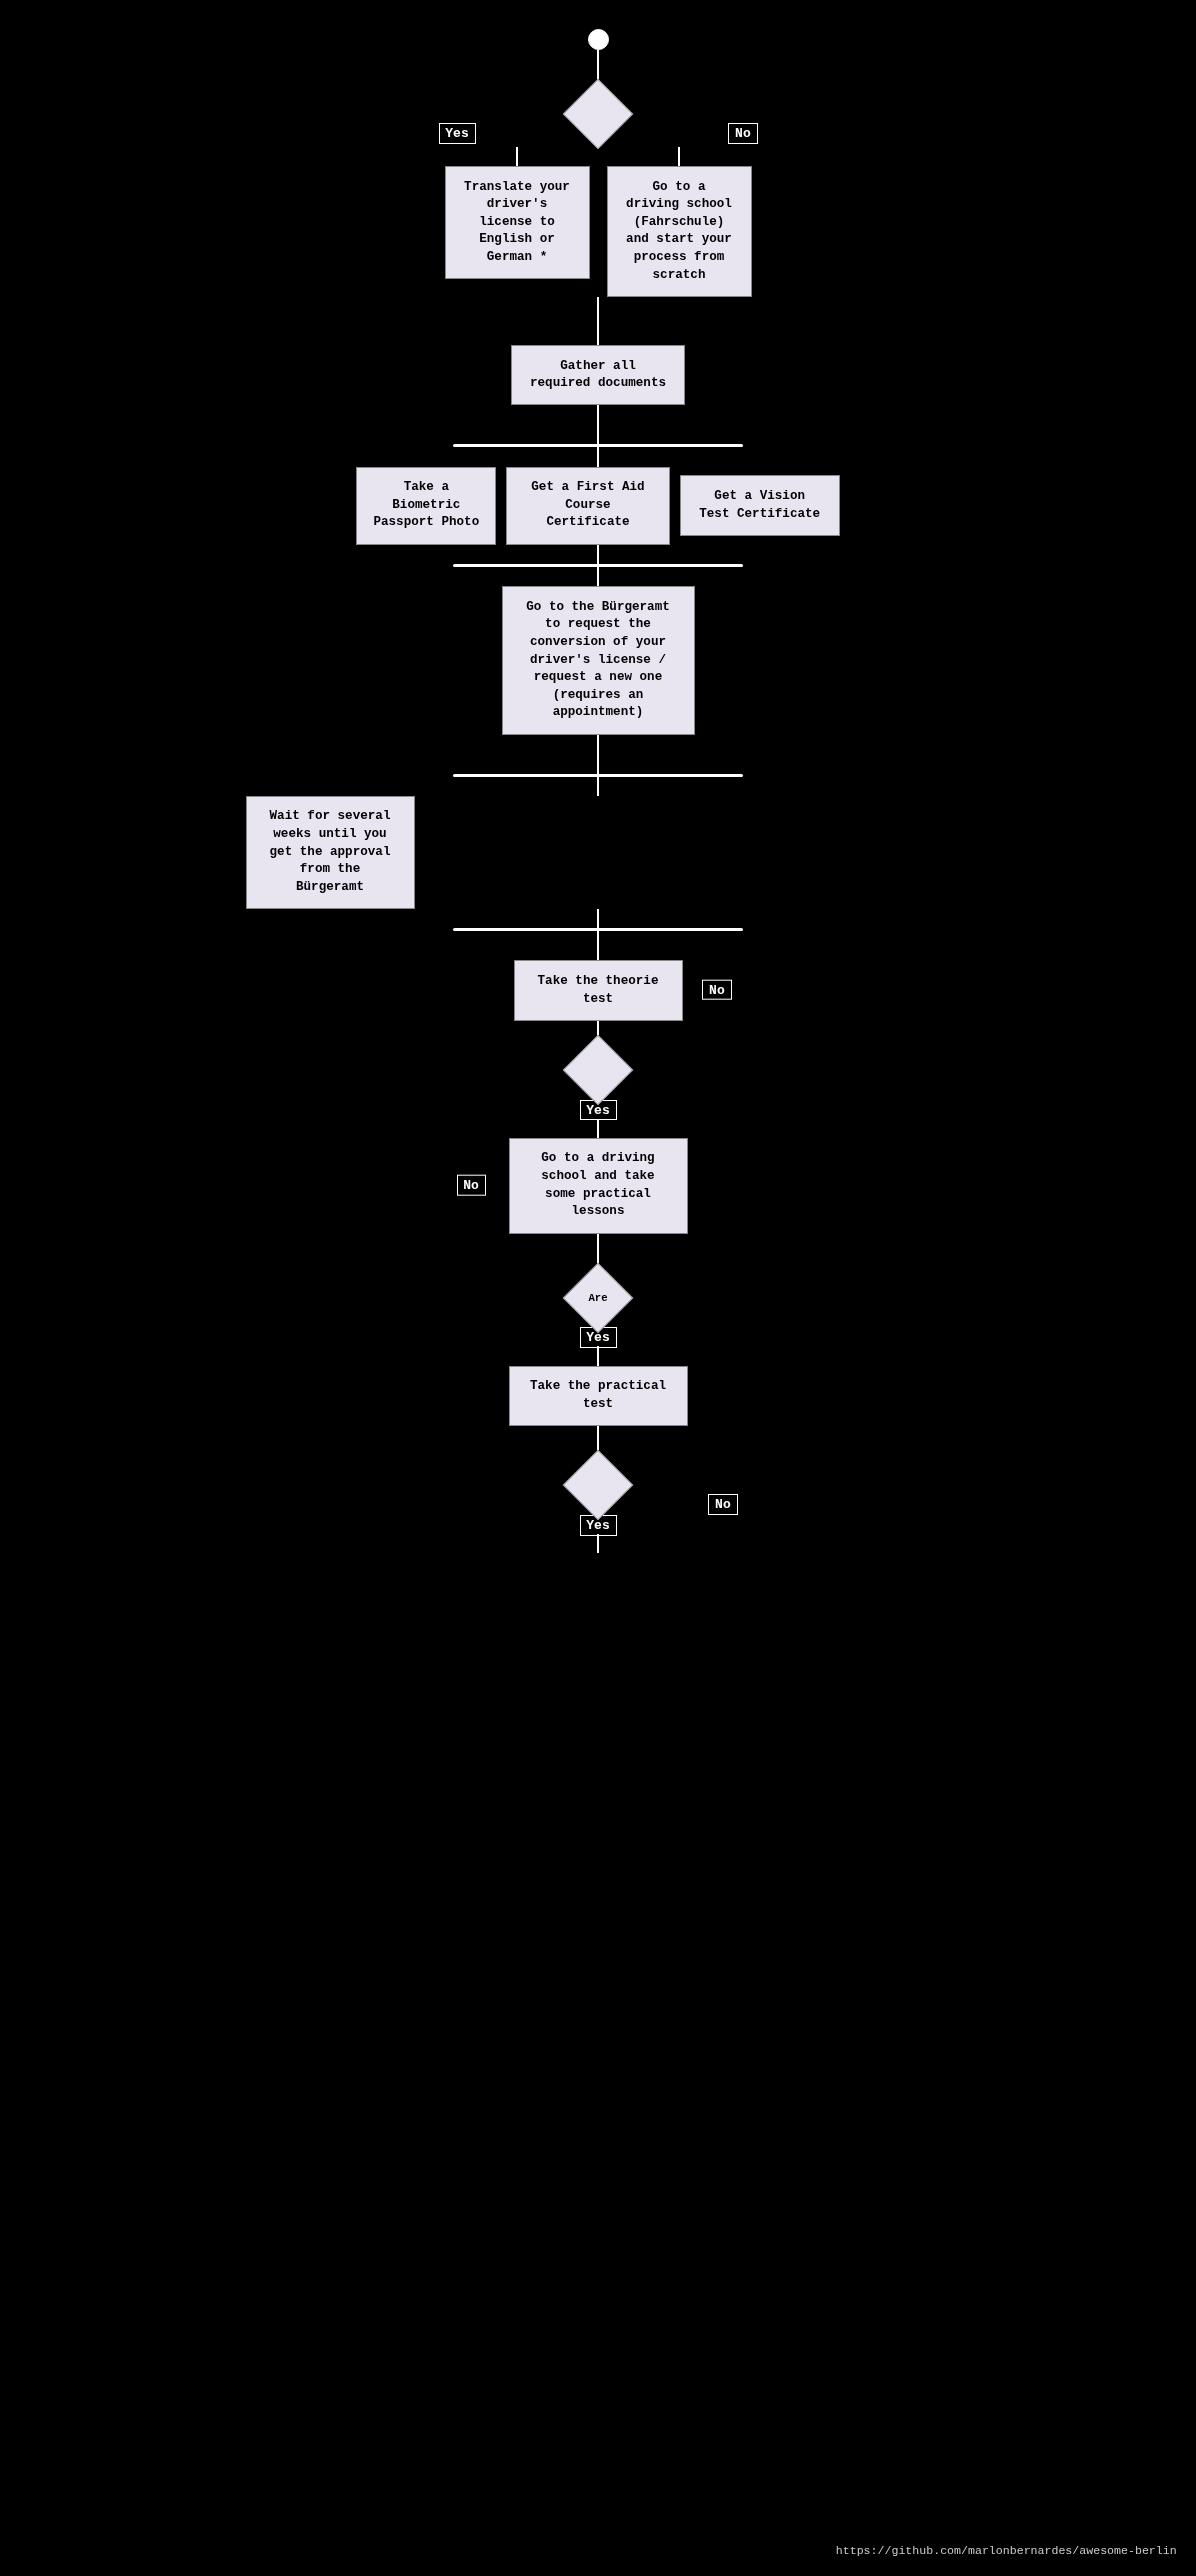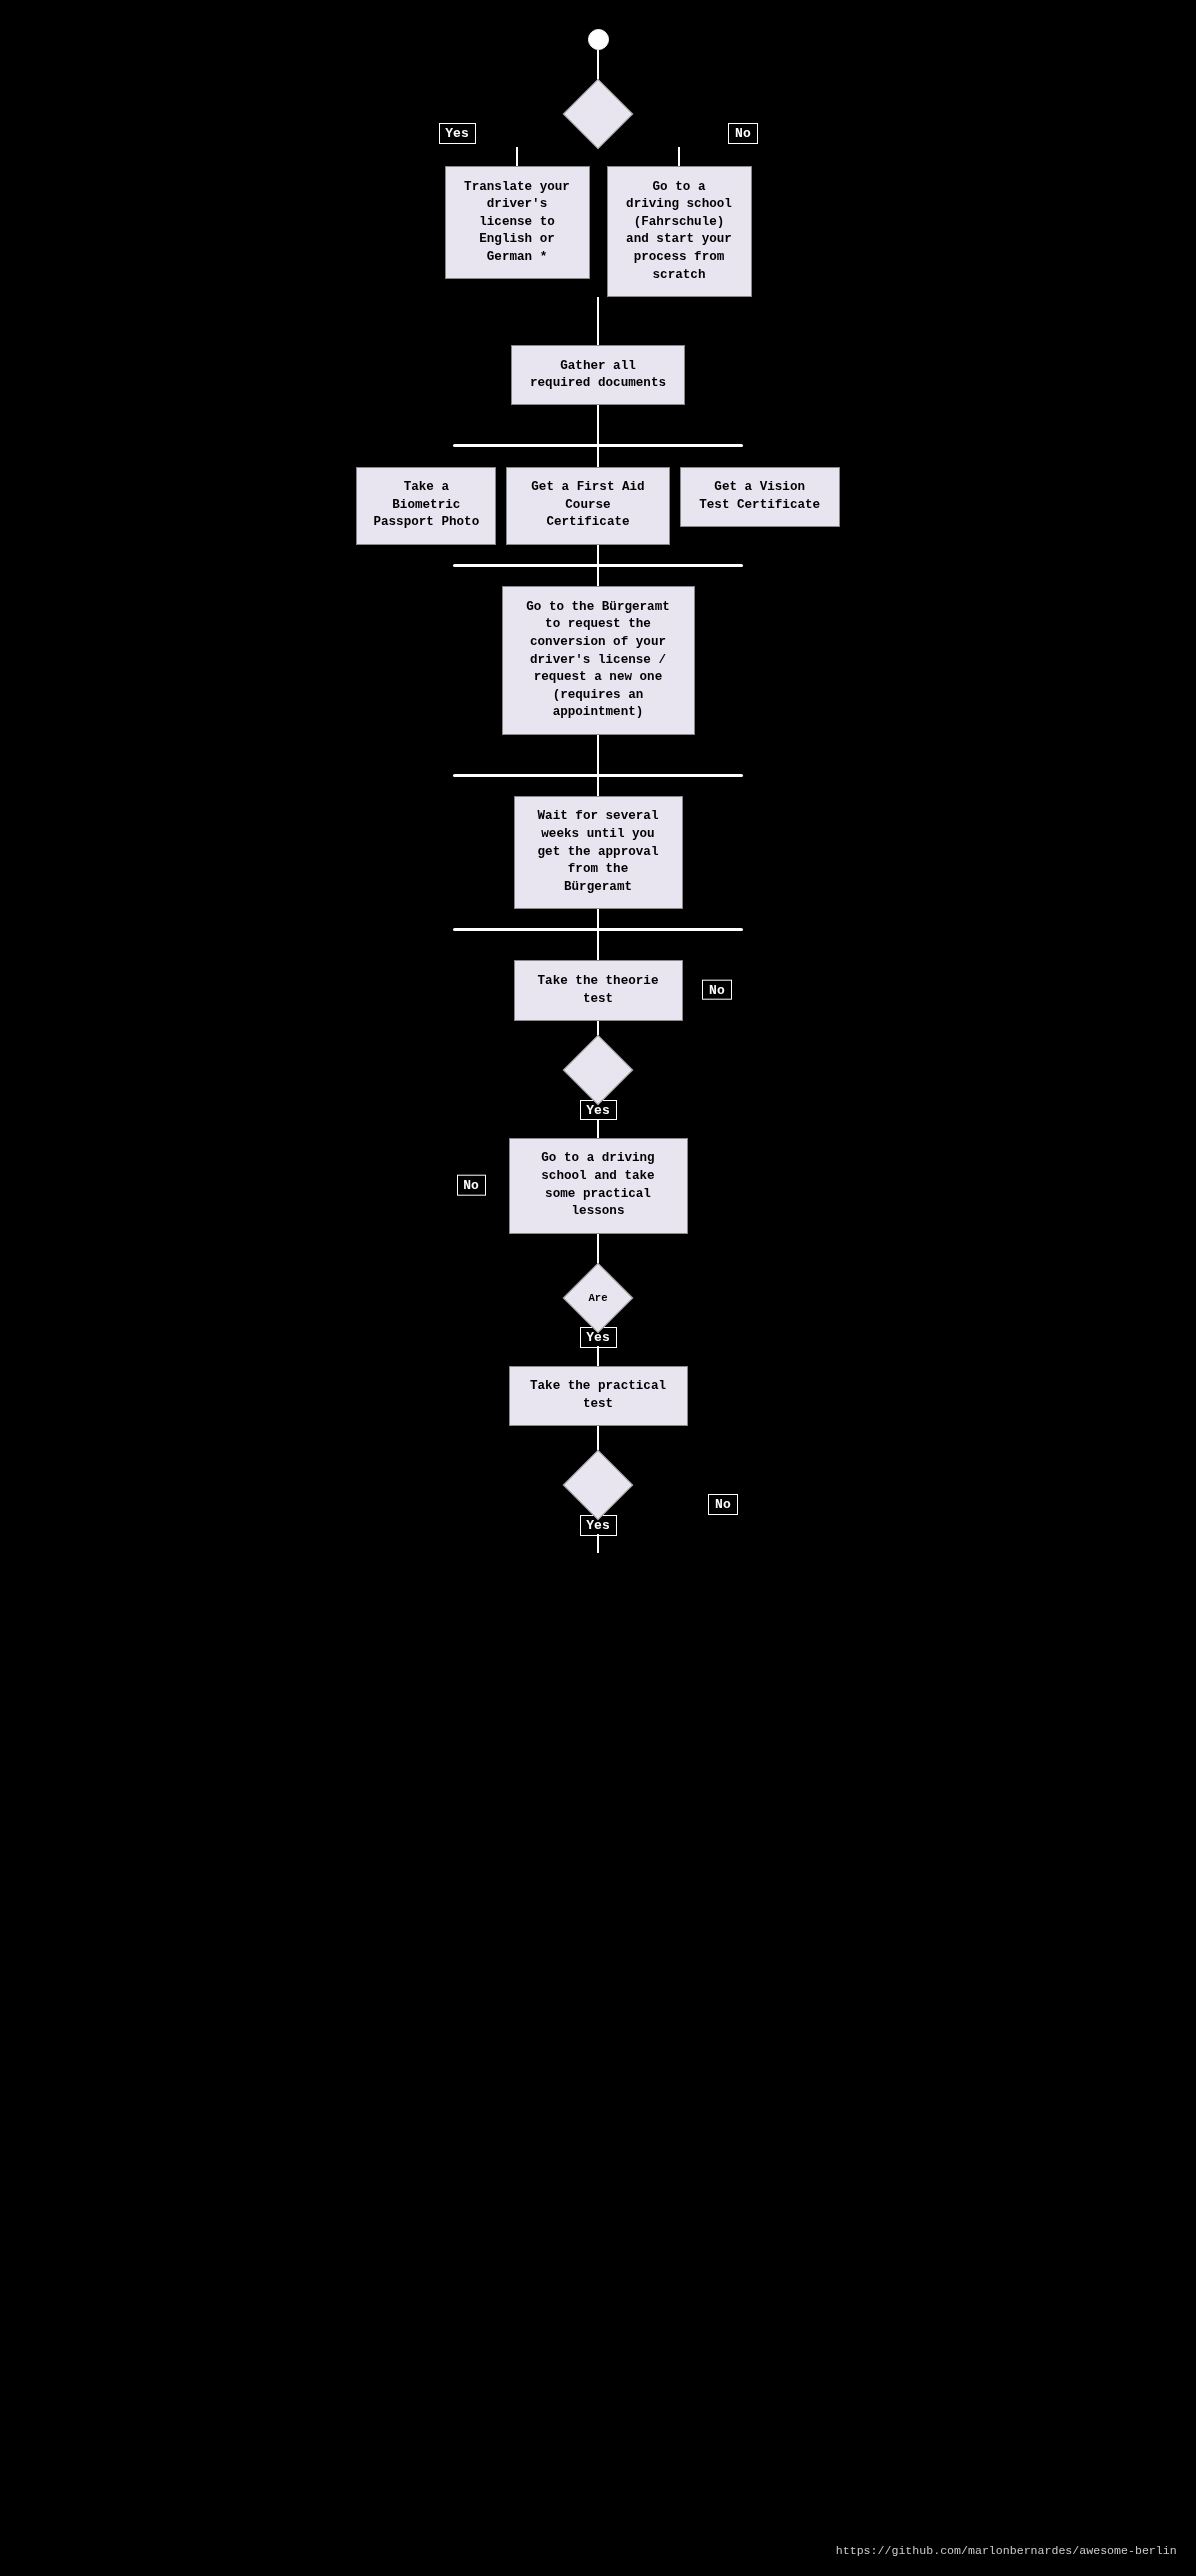--- a/index.html
+++ b/index.html
@@ -85,30 +85,30 @@
       color: #fff;
       font-size: 13px;
       font-weight: bold;
       padding: 1.9px 5.8px;
       font-family: 'Courier New', Courier, monospace;
     }
 
     .row-3 {
       display: flex;
       flex-direction: row;
-      align-items: flex-start;
+      align-items: center;
       justify-content: center;
       gap: 9.7px;
       width: 100%;
     }
 
     .row-2 {
       display: flex;
-      flex-direction: row;
-      align-items: flex-end;
+      flex-direction: column;
+      align-items: flex-start;
       justify-content: center;
       gap: 18px;
       width: 100%;
     }
 
     .divider-line {
       width: 290px;
       height: 2.9px;
       background: #fff;
       border-radius: 1.9px;

